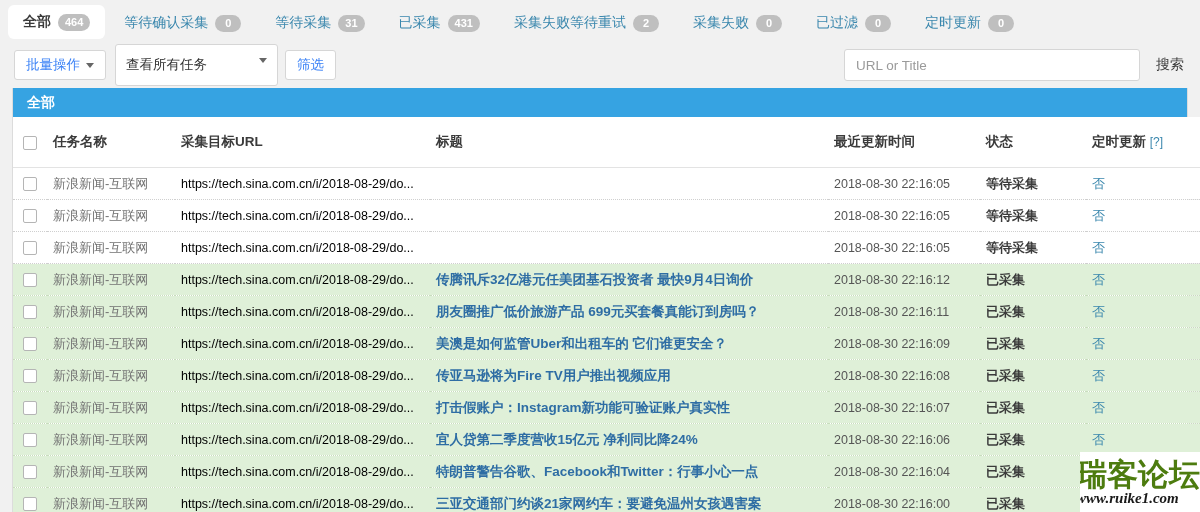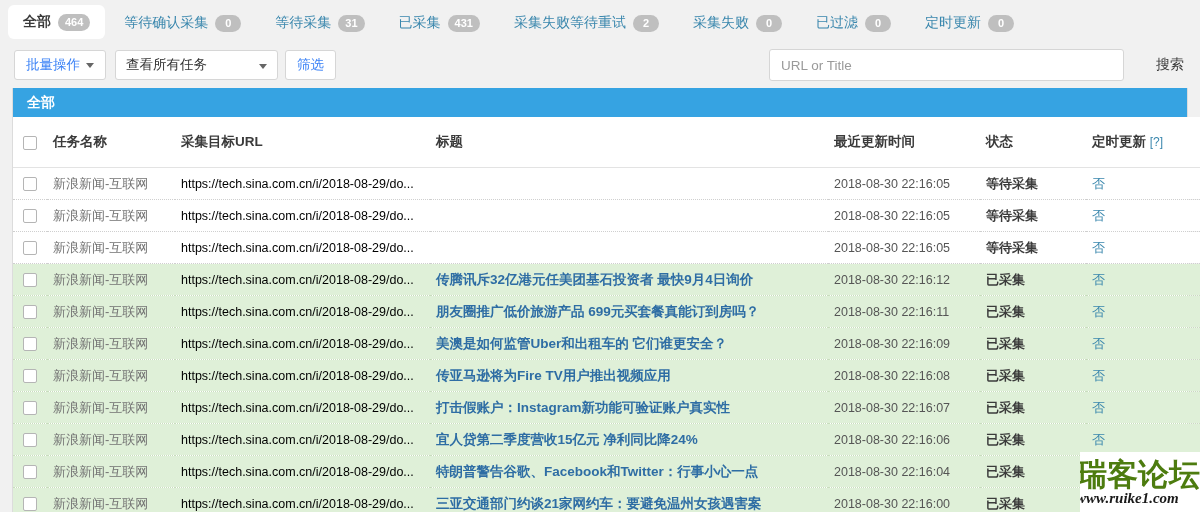--- a/index.html
+++ b/index.html
@@ -83,21 +83,21 @@
     border-left: 4px solid transparent;
     border-right: 4px solid transparent;
     border-top: 5px solid #666;
     display: inline-block;
   }
   .select {
     position: relative;
     background: #ffffff;
     border: 1px solid #d6d6d6;
     border-radius: 3px;
-    height: 30px;
+    height: 42px;
     width: 163px;
     margin-left: 9px;
     display: flex;
     align-items: center;
     padding: 0 10px;
     font-size: 13.5px;
     color: #333;
     cursor: pointer;
   }
   .select .sel-caret {
@@ -105,36 +105,36 @@
     right: 10px; top: 13px;
   }
   .filter-btn { margin-left: 7px; }
 
   .searchwrap {
     margin-left: auto;
     display: flex;
     align-items: center;
   }
   .searchbox {
-    width: 355px;
+    width: 296px;
     height: 32px;
     border: 1px solid #d6d6d6;
     border-radius: 3px;
     background: #fff;
     padding: 0 11px;
     font-size: 13.5px;
     color: #333;
     font-family: inherit;
     outline: none;
   }
   .searchbox::placeholder { color: #9a9a9a; }
   .search-link {
     font-size: 14px;
     color: #3b3b3b;
-    margin-left: 32px;
+    margin-left: 16px;
     margin-right: 2px;
     cursor: pointer;
   }
 
   
   .panel {
     margin: 0 12px;
     background: #ffffff;
     border: 1px solid #dcdcdc;
     border-top: none;

